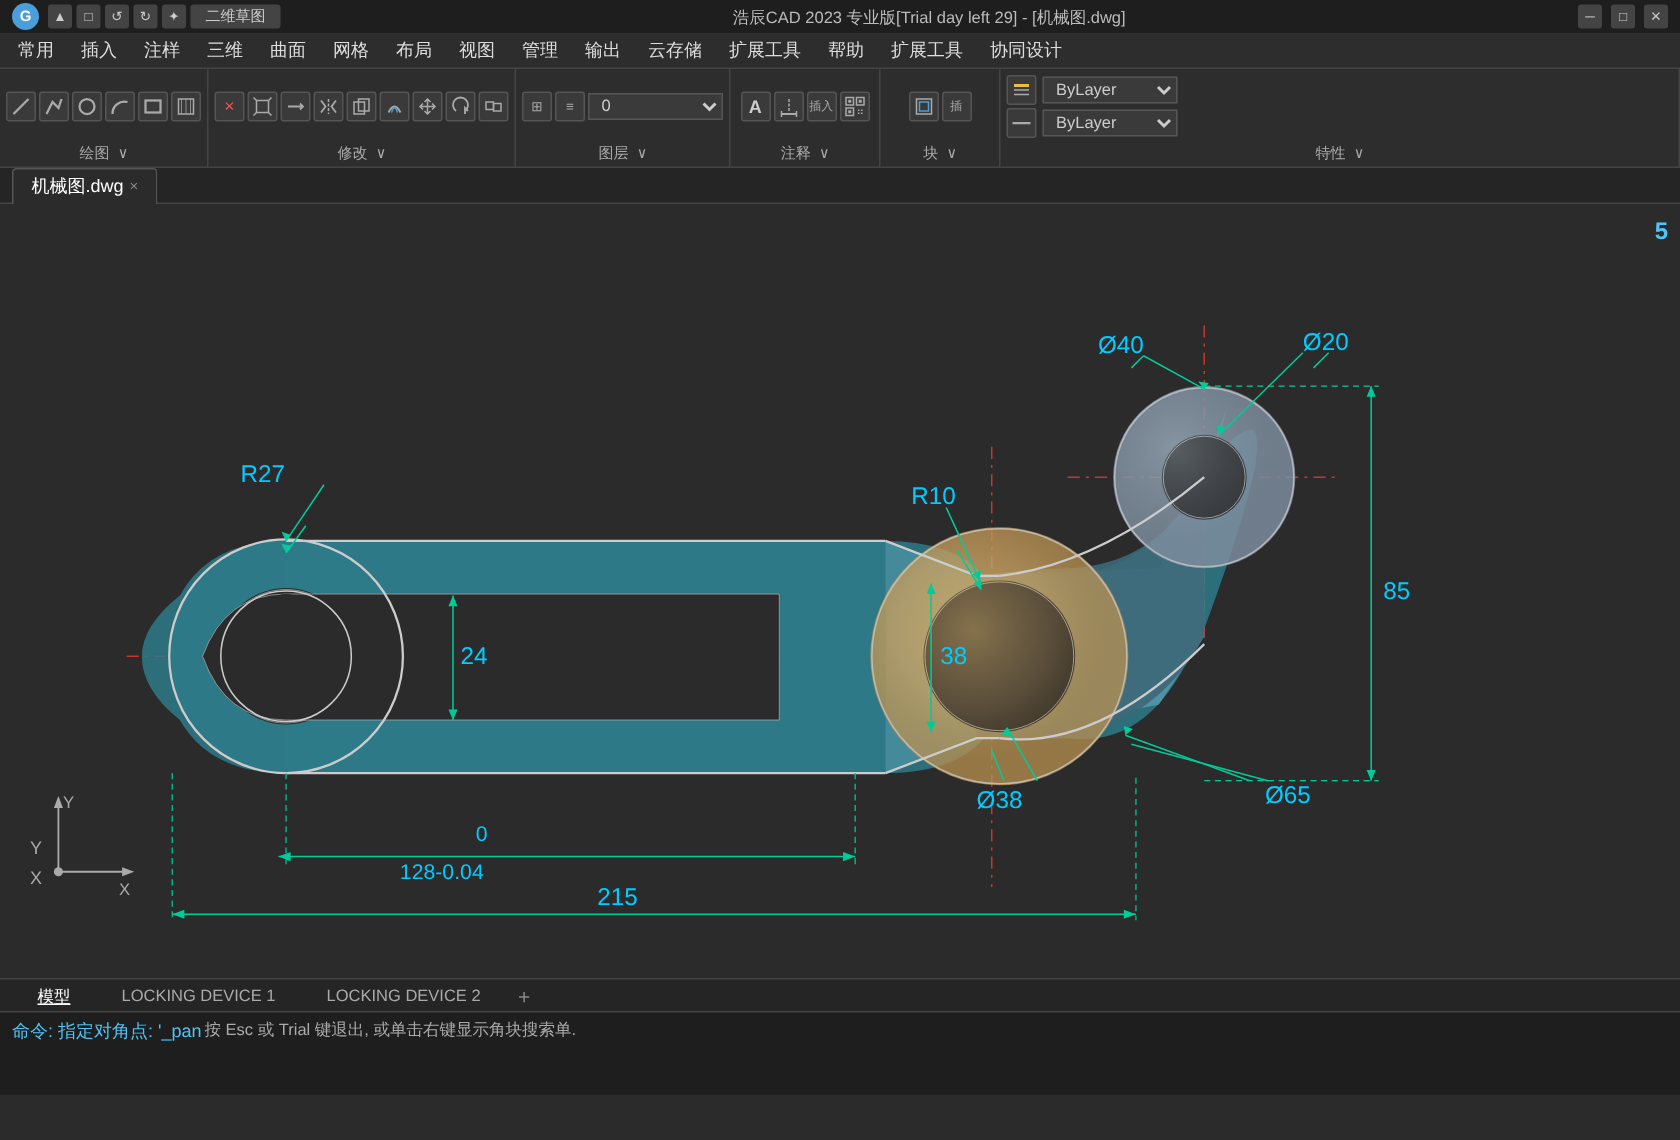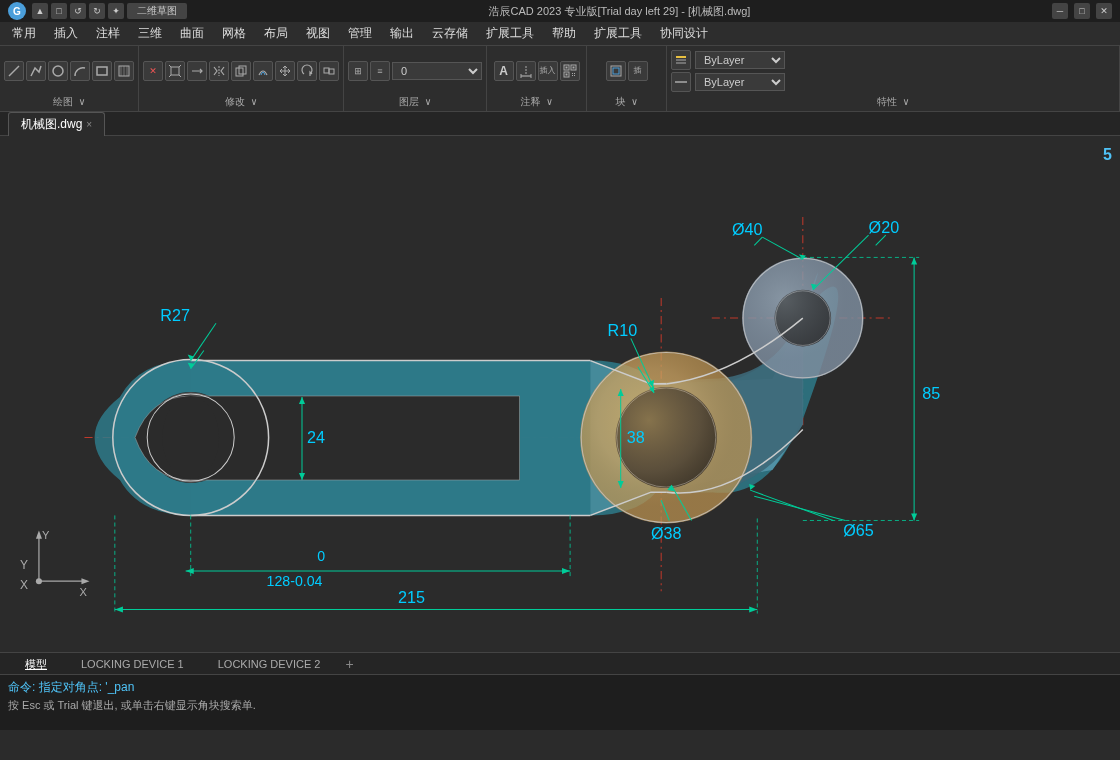--- a/index.html
+++ b/index.html
@@ -160,21 +160,20 @@
       cursor: pointer;
     }
 
     
     #command-bar {
       height: 56px;
       background: #1e1e1e;
       border-top: 1px solid #444;
       padding: 4px 8px;
       display: flex;
-      flex-direction: column;
       gap: 2px;
     }
     #command-line {
       color: #4fc3f7;
       font-size: 12px;
     }
     #command-hint {
       color: #aaa;
       font-size: 11px;
     }

